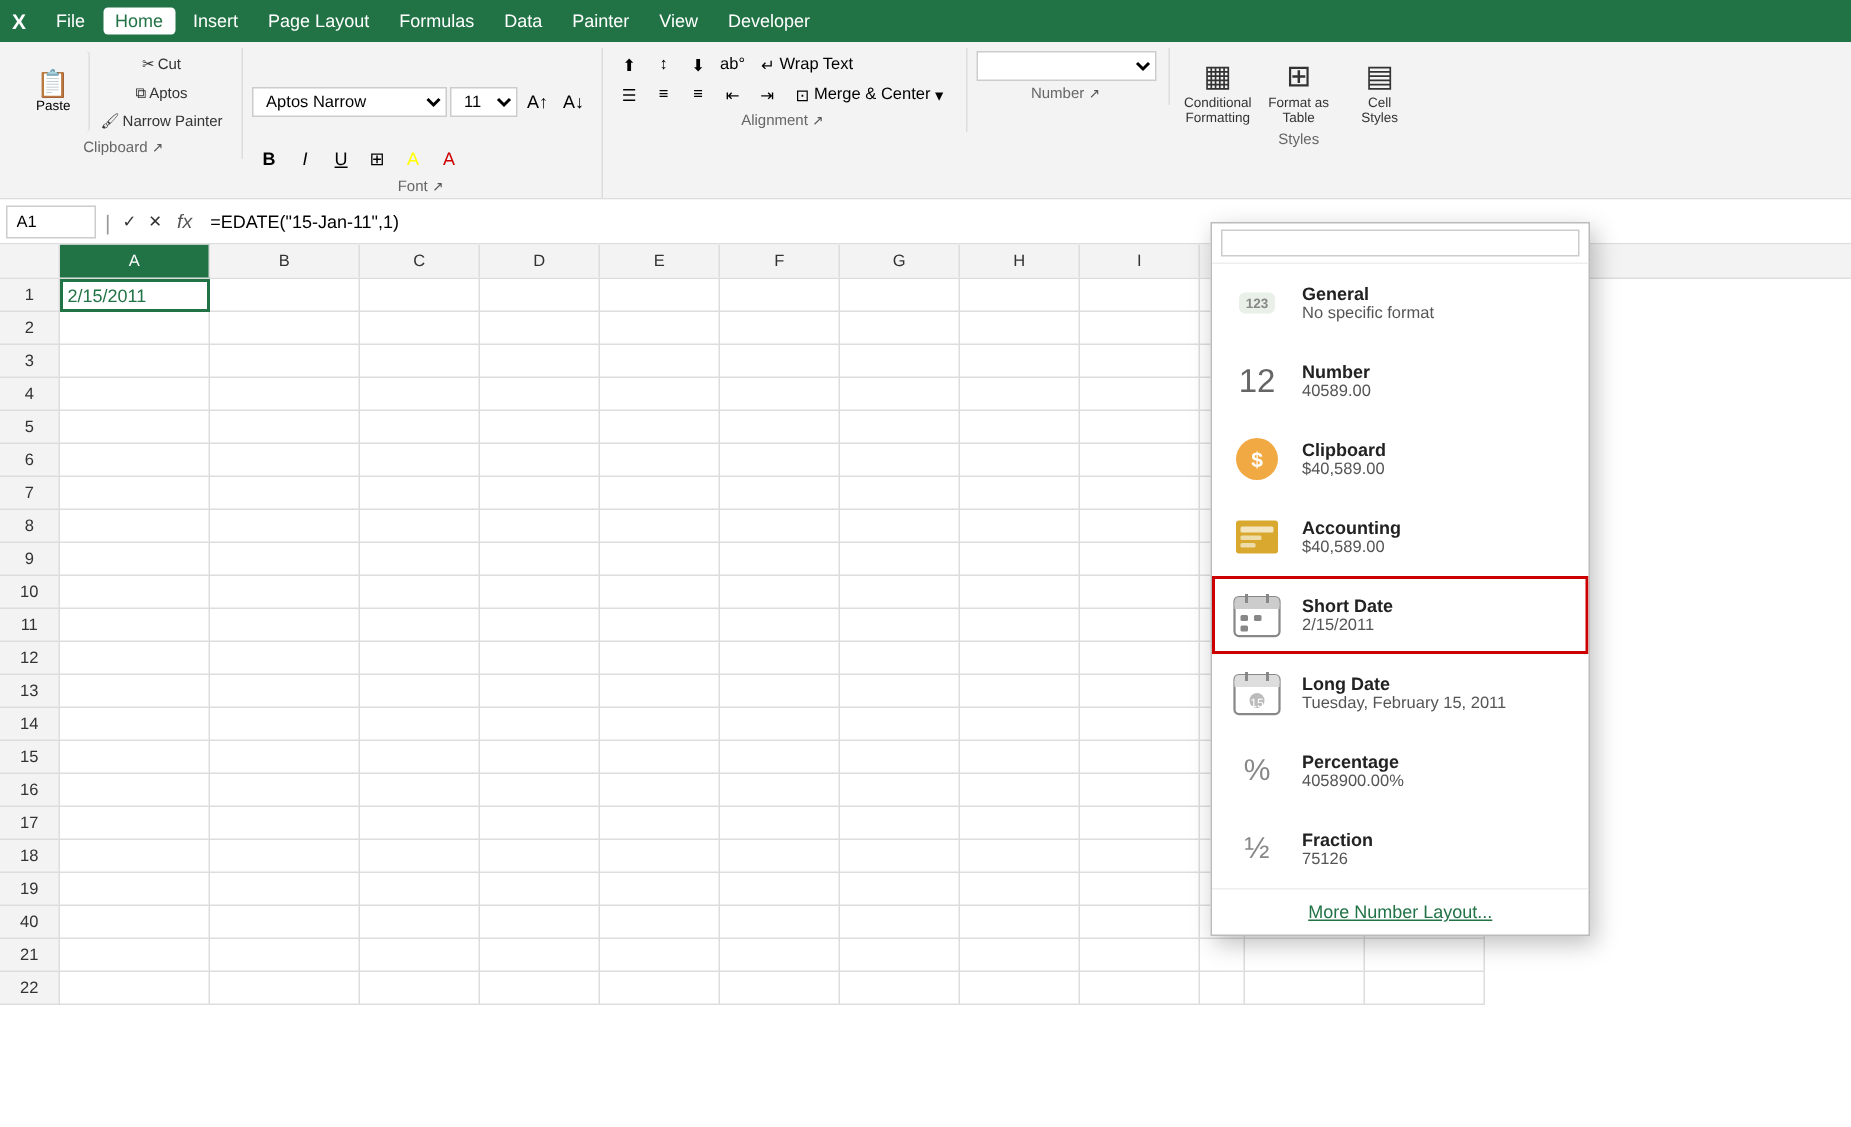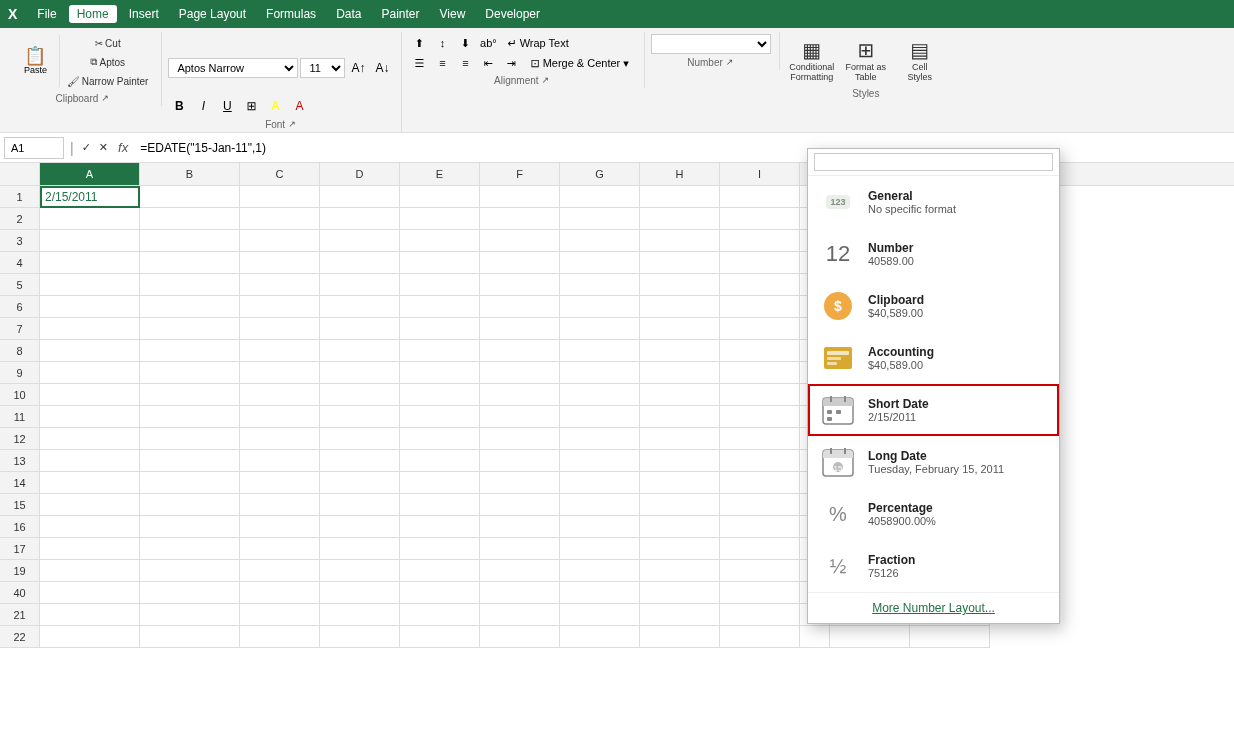--- a/index.html
+++ b/index.html
@@ -878,20 +878,35 @@
           <div class="sheet-cell" style="width: 80px;"></div>
           <div class="sheet-cell" style="width: 80px;"></div>
           <div class="sheet-cell" style="width: 80px;"></div>
           <div class="sheet-cell" style="width: 80px;"></div>
           <div class="sheet-cell" style="width: 80px;"></div>
           <div class="sheet-cell" style="width: 30px;"></div>
           <div class="sheet-cell" style="width: 80px;"></div>
           <div class="sheet-cell" style="width: 80px;"></div>
         </div>
         <div class="sheet-row">
+          <div class="row-header">18</div>
+          <div class="sheet-cell" style="width: 100px;"></div>
+          <div class="sheet-cell" style="width: 100px;"></div>
+          <div class="sheet-cell" style="width: 80px;"></div>
+          <div class="sheet-cell" style="width: 80px;"></div>
+          <div class="sheet-cell" style="width: 80px;"></div>
+          <div class="sheet-cell" style="width: 80px;"></div>
+          <div class="sheet-cell" style="width: 80px;"></div>
+          <div class="sheet-cell" style="width: 80px;"></div>
+          <div class="sheet-cell" style="width: 80px;"></div>
+          <div class="sheet-cell" style="width: 30px;"></div>
+          <div class="sheet-cell" style="width: 80px;"></div>
+          <div class="sheet-cell" style="width: 80px;"></div>
+        </div>
+        <div class="sheet-row">
           <div class="row-header">19</div>
           <div class="sheet-cell" style="width: 100px;"></div>
           <div class="sheet-cell" style="width: 100px;"></div>
           <div class="sheet-cell" style="width: 80px;"></div>
           <div class="sheet-cell" style="width: 80px;"></div>
           <div class="sheet-cell" style="width: 80px;"></div>
           <div class="sheet-cell" style="width: 80px;"></div>
           <div class="sheet-cell" style="width: 80px;"></div>
           <div class="sheet-cell" style="width: 80px;"></div>
           <div class="sheet-cell" style="width: 80px;"></div>

